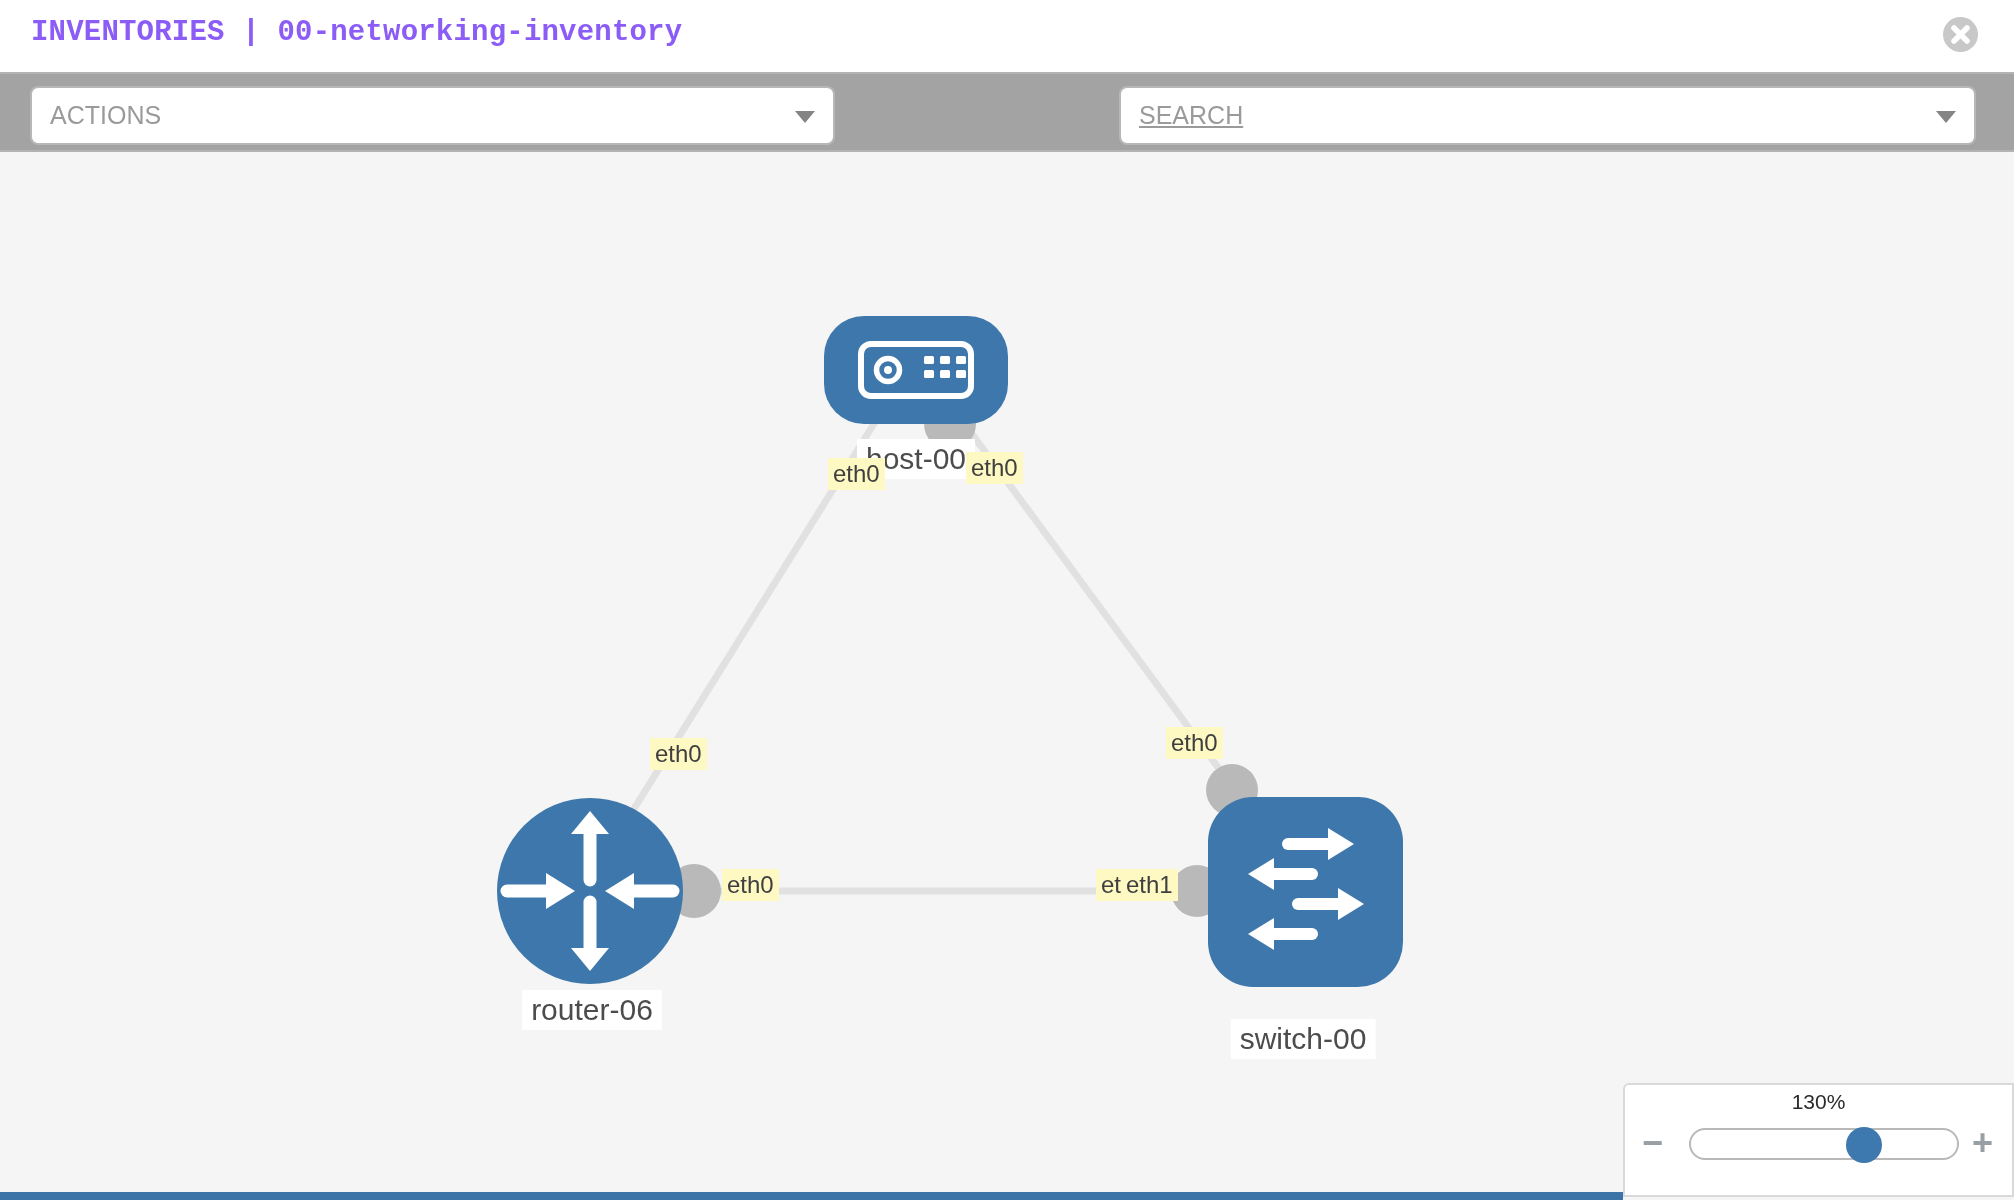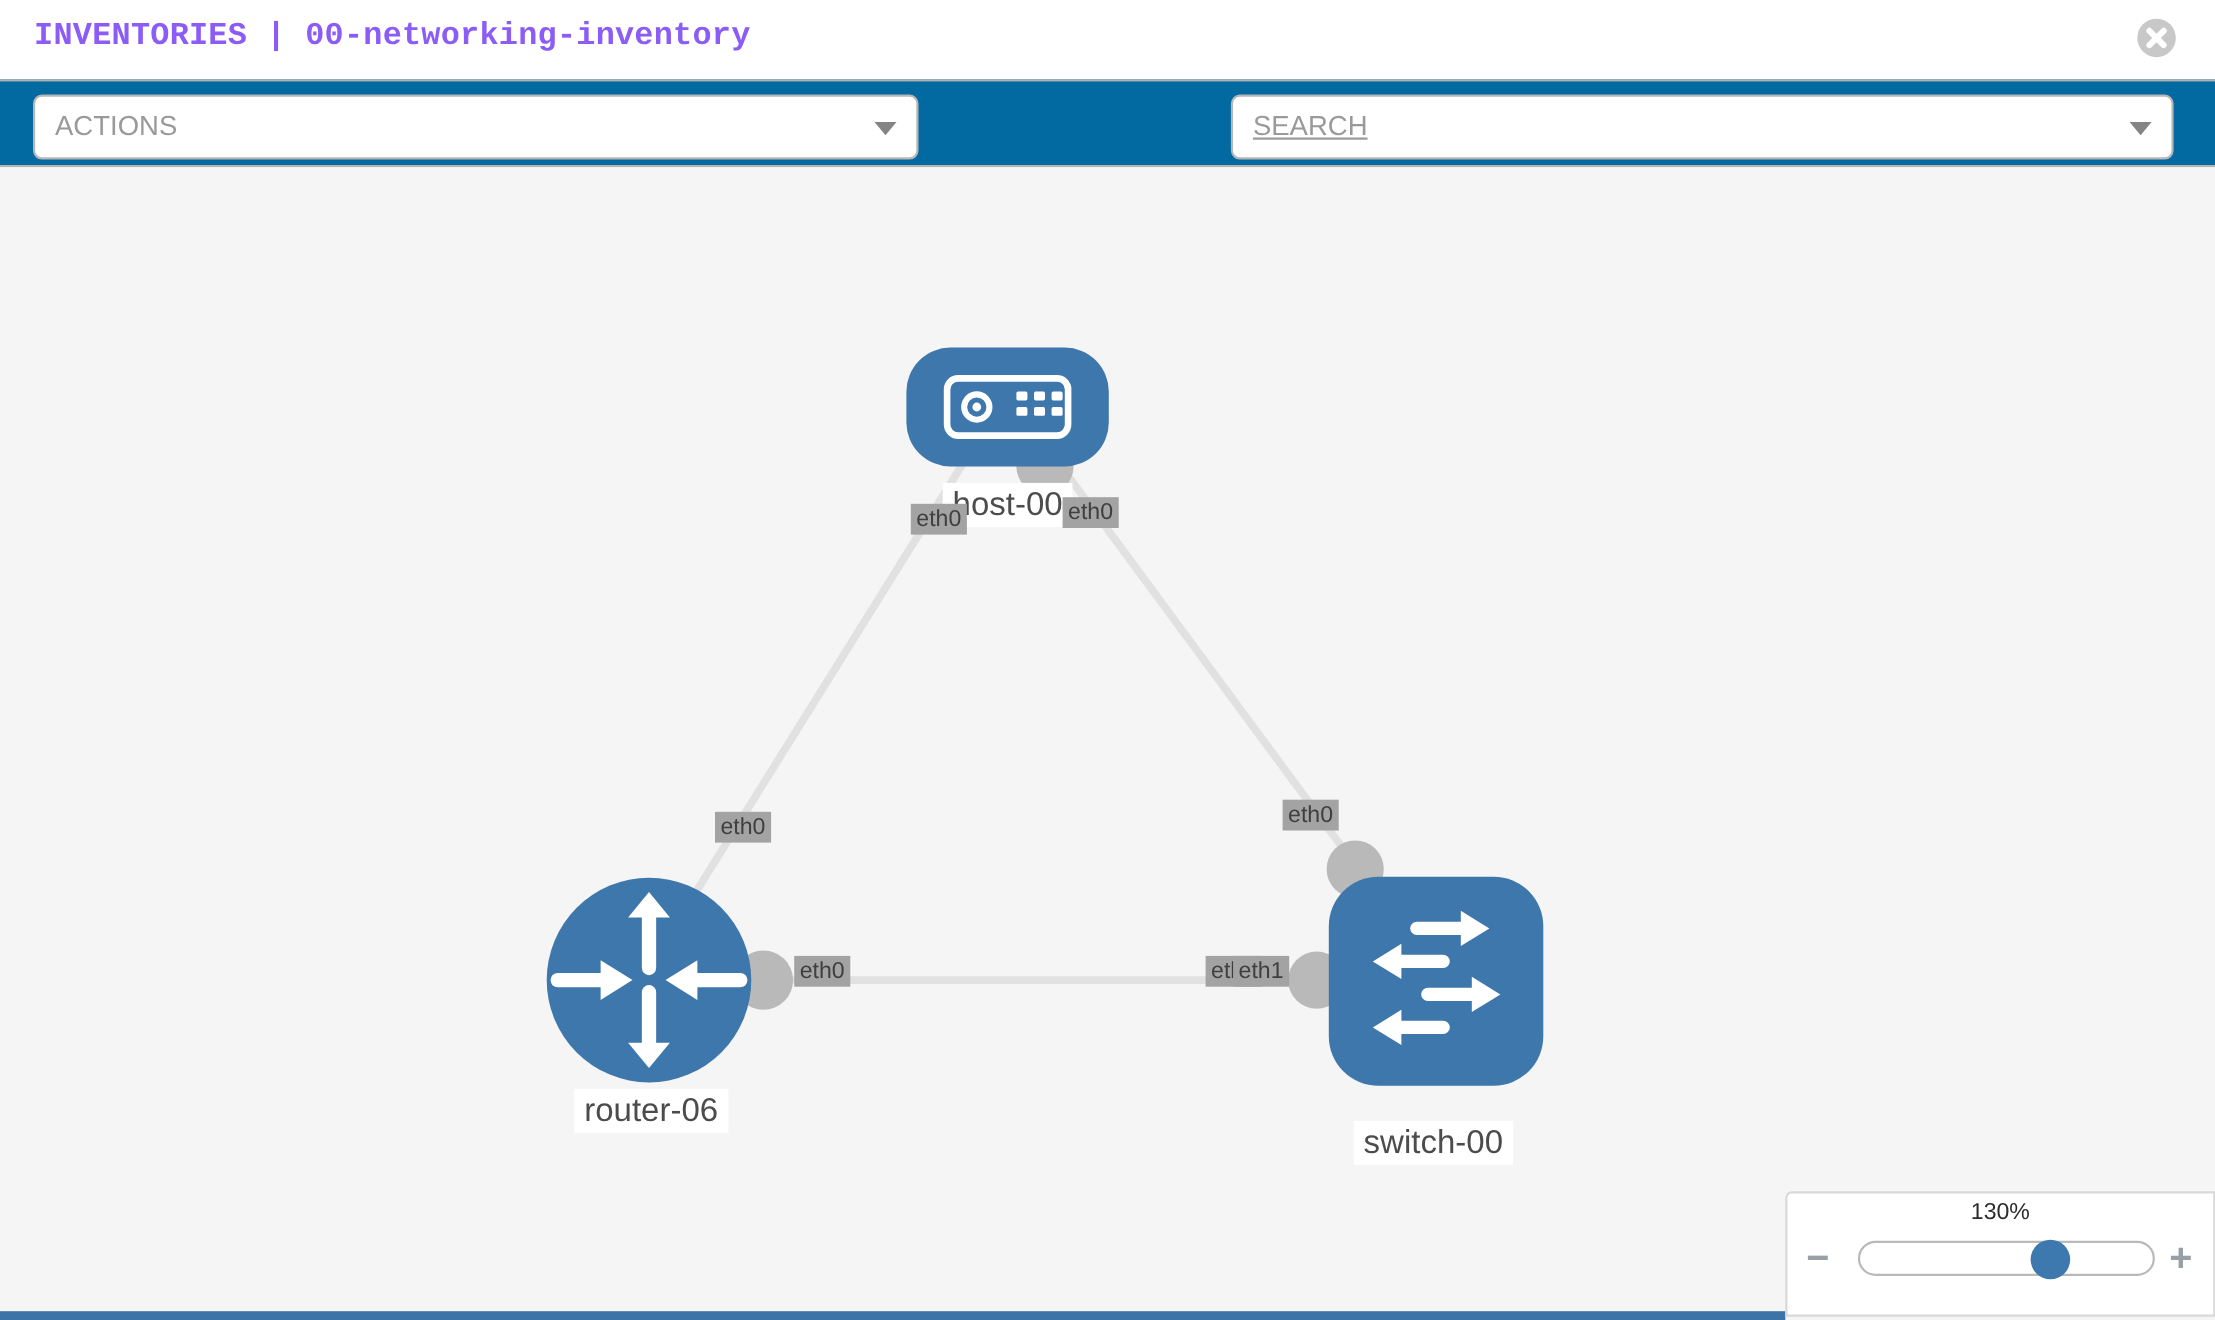--- a/index.html
+++ b/index.html
@@ -12,21 +12,21 @@
   .header{position:absolute;left:0;top:0;width:2014px;height:72px;background:#fff;}
   .header-title{
     position:absolute;left:31px;top:16px;font-size:29px;font-weight:bold;color:#8b5cf6;letter-spacing:.2px;font-family:Liberation Mono, monospace;
   }
   .close-btn{
     position:absolute;left:1943px;top:17px;width:35px;height:35px;border-radius:50%;
     background:#c8c8c8;display:flex;align-items:center;justify-content:center;cursor:pointer;
   }
   
   .toolbar{
-    position:absolute;left:0;top:72px;width:2014px;height:80px;background:#0369a1;
+    position:absolute;left:0;top:72px;width:2014px;height:80px;background:#a3a3a3;
     border-top:2px solid #b3b3b3;border-bottom:2px solid #b3b3b3;box-sizing:border-box;
   }
   .select-box{
     position:absolute;top:12px;height:59px;background:#fff;border:2px solid #b7b7b7;border-radius:8px;
     box-sizing:border-box;display:flex;align-items:center;color:#9a9a9a;font-size:25px;cursor:pointer;
   }
   .select-box .lbl{padding-left:18px;}
   .caret{
     position:absolute;right:18px;top:50%;margin-top:-5px;width:0;height:0;
     border-left:10px solid transparent;border-right:10px solid transparent;border-top:12px solid #848484;
@@ -37,21 +37,21 @@
   .wrench{left:1049px;}
   .key{left:1121px;}
   
   .canvas{position:absolute;left:0;top:152px;width:2014px;height:1048px;background:#f5f5f5;}
   .canvas svg{position:absolute;left:0;top:0;}
   .node-label{
     position:absolute;transform:translateX(-50%);background:#fff;color:#4c4c4c;
     font-size:30px;padding:3px 9px;white-space:nowrap;z-index:4;
   }
   .iface-label{
-    position:absolute;background:#a3a3a3;color:#3f3f3f;font-size:21px;padding:2px 5px;white-space:nowrap;z-index:4;
+    position:absolute;background:#fef9c3;color:#3f3f3f;font-size:24px;padding:2px 5px;white-space:nowrap;z-index:4;
   }
   
   .bottom-bar{position:absolute;left:0;top:1040px;width:1623px;height:8px;background:#3d74a8;z-index:5;}
   
   .zoom-panel{
     position:absolute;left:1623px;top:931px;width:391px;height:114px;background:#fff;
     border:2px solid #d9d9d9;border-radius:6px 0 0 0;box-sizing:border-box;z-index:6;
   }
   .zoom-level{position:absolute;left:0;top:5px;width:100%;text-align:center;font-size:21px;color:#2b2b2b;}
   .zoom-minus,.zoom-plus{

